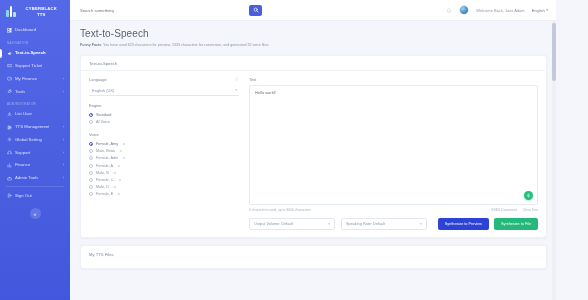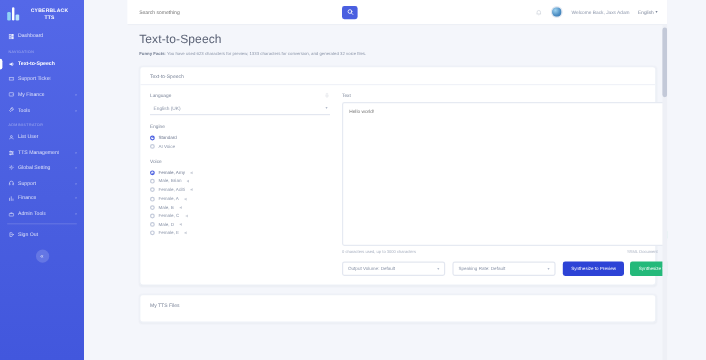--- a/index.html
+++ b/index.html
@@ -2,21 +2,21 @@
 <html><head>
 <meta charset="utf-8">
 <style>
   * { box-sizing: border-box; margin: 0; padding: 0; }
   html, body {
     width: 588px; height: 300px;
     font-family: "Liberation Sans", sans-serif;
     background: #f4f6fb;
     overflow: hidden;
   }
-  .app { display: flex; width: 556px; height: 300px; gap: 36px; }
+  .app { display: flex; width: 556px; height: 300px; }
 
   
   .sidebar {
     width: 70px; height: 300px; flex: 0 0 70px;
     background: linear-gradient(180deg, #5468e8 0%, #4a5fe0 55%, #4257dd 100%);
     position: relative; overflow: hidden;
     display: flex; flex-direction: column;
   }
   .brand { display: flex; align-items: center; gap: 2px; padding: 6px 5px 7px 6px; }
   .brand-mark { display: flex; align-items: flex-end; gap: 1px; height: 11px; }

